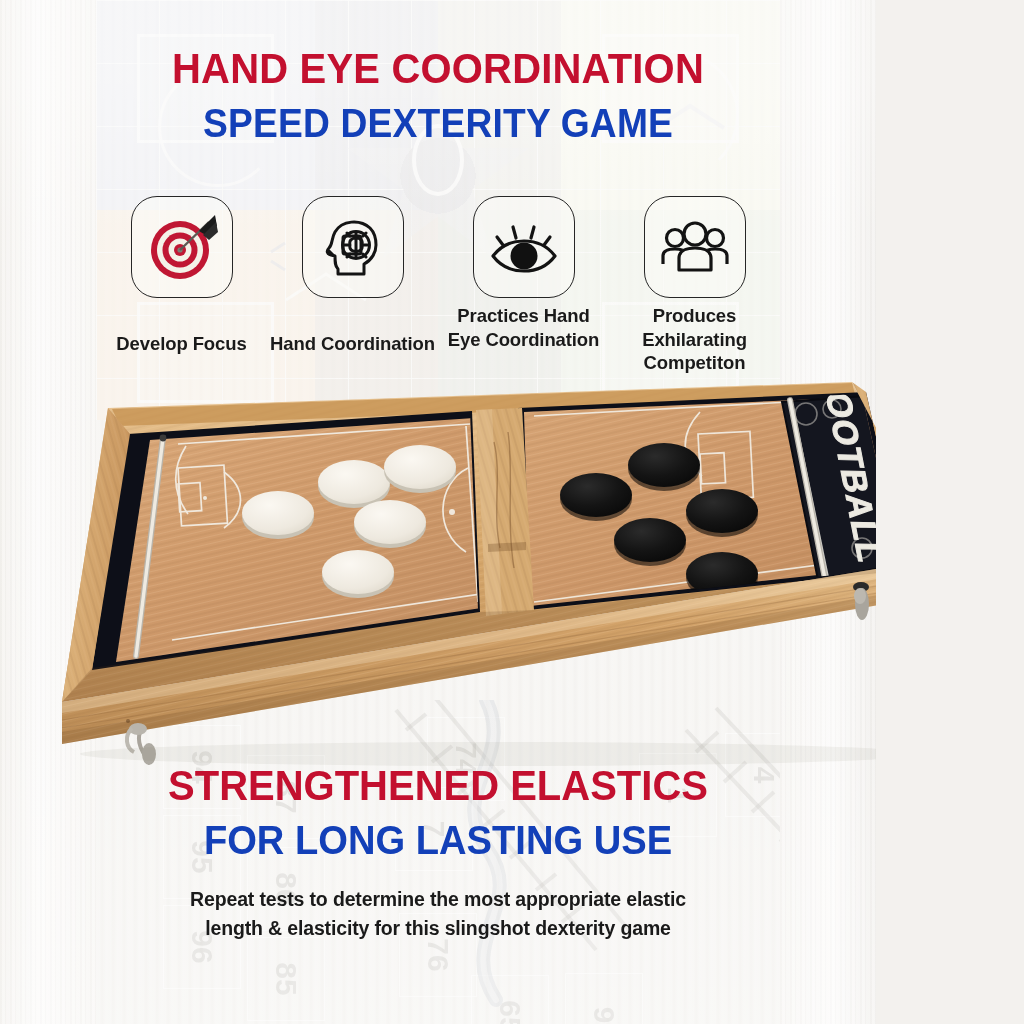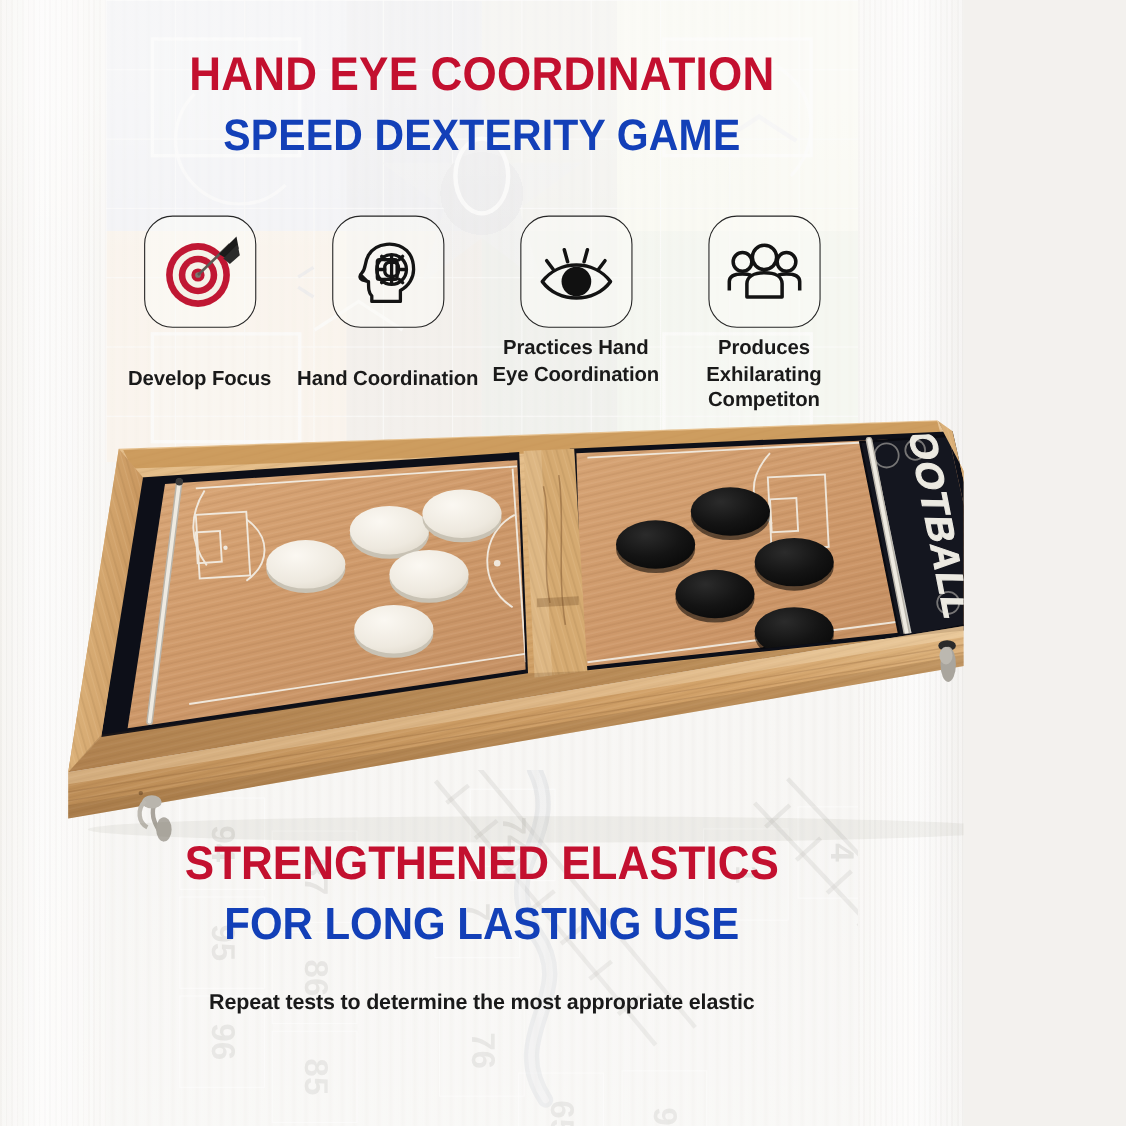--- a/index.html
+++ b/index.html
@@ -121,21 +121,21 @@
   .bot{position:absolute;left:0;right:0;top:762px;text-align:center;}
   .b-red{
     font-size:43px;font-weight:700;color:#c3102f;line-height:1.08;
     transform:scaleX(.93);
   }
   .b-blue{
     font-size:41px;font-weight:700;color:#1340b8;line-height:1.08;margin-top:10px;
     transform:scaleX(.93);
   }
   .b-desc{
-    margin-top:34px;font-size:19.5px;font-weight:700;color:#1a1a1a;
+    margin-top:22px;font-size:19.5px;font-weight:700;color:#1a1a1a;
     line-height:1.5;letter-spacing:-.15px;
   }
 </style>
 </head>
 <body>
 
 <div id="stage">
 
   <div class="wall"></div>
 
@@ -483,16 +483,17 @@
 
       <ellipse cx="500" cy="382" rx="420" ry="12" fill="rgba(120,110,95,.08)"></ellipse>
     </svg>
   </div>
 
   <div class="bot">
     <div class="b-red">STRENGTHENED ELASTICS</div>
     <div class="b-blue">FOR LONG LASTING USE</div>
     <div class="b-desc">
       <div>Repeat tests to determine the most appropriate elastic</div>
+      <div>length &amp; elasticity for this slingshot dexterity game</div>
     </div>
   </div>
 
 </div>
 
 </body></html>

